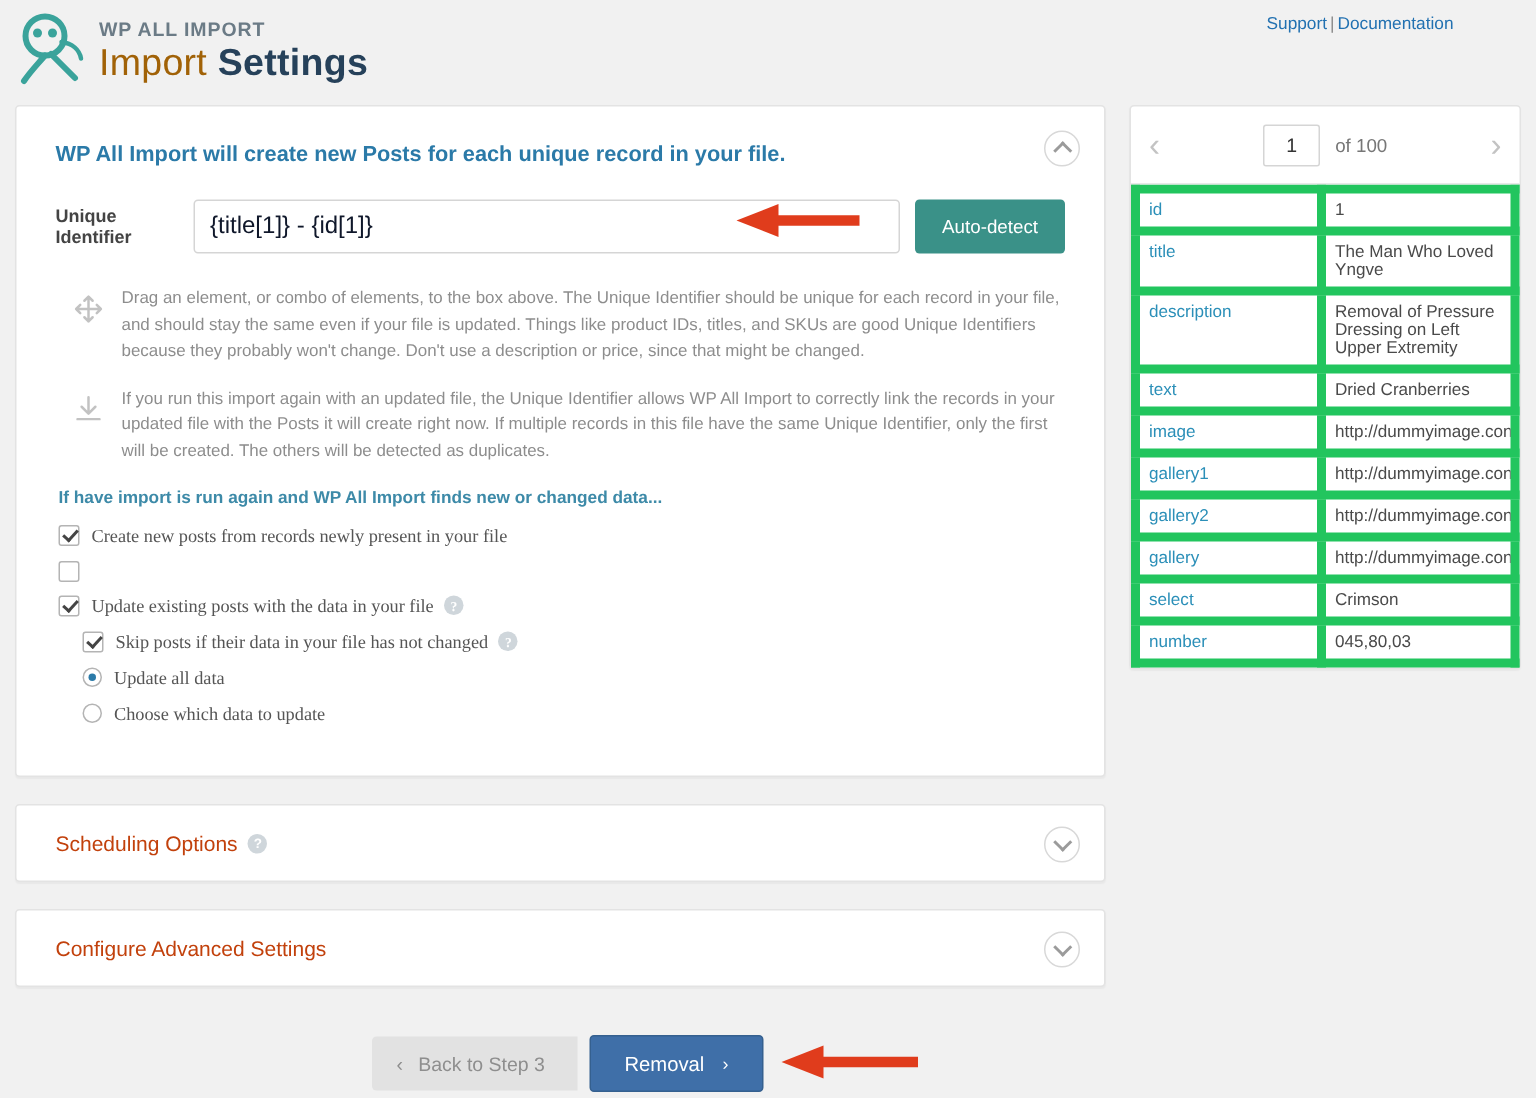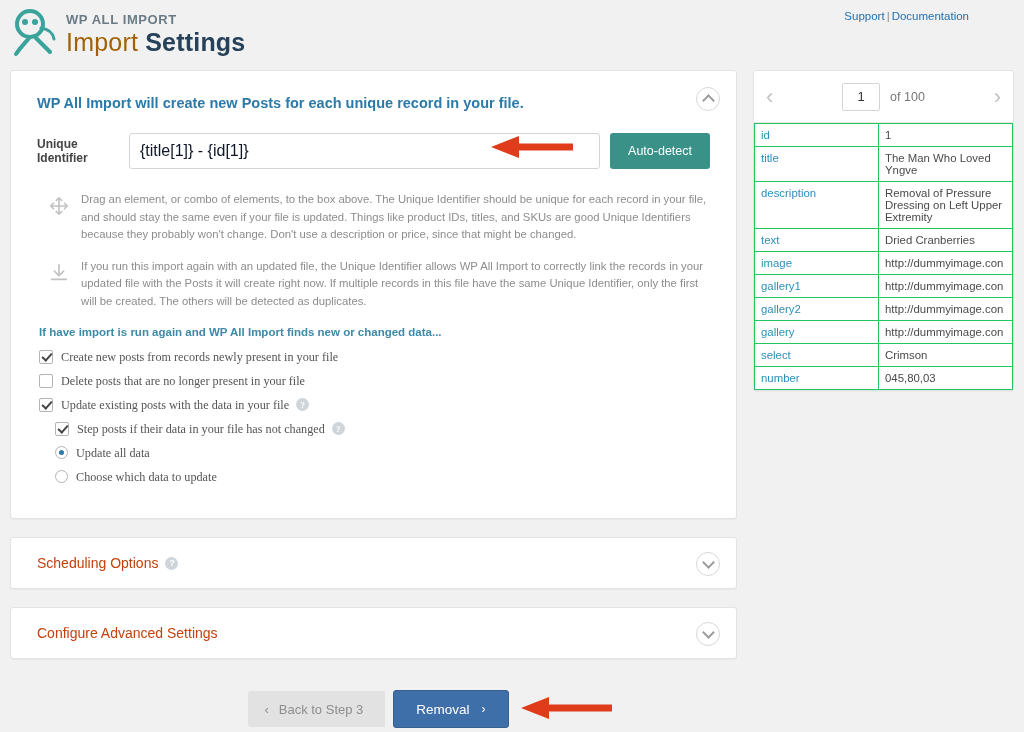--- a/index.html
+++ b/index.html
@@ -145,21 +145,21 @@
   .pager-arrow.right { right: 12px; }
   .pager-input {
     width: 38px; height: 28px; border: 1px solid #d5d5d5; border-radius: 2px;
     text-align: center; font-size: 13px; color: #333;
     font-family: "Liberation Sans", sans-serif;
   }
   .pager-of { font-size: 12.5px; color: #777; margin-left: 10px; }
 
   table.preview { border-collapse: collapse; width: 100%; table-layout: fixed; }
   table.preview td {
-    border: 1px solid #22c55e; padding: 5px 6px;
+    border: 6px solid #22c55e; padding: 5px 6px;
     font-size: 11.4px; vertical-align: top;
     overflow: hidden; white-space: nowrap; text-overflow: clip;
   }
   table.preview td.k { width: 124px; color: #2b8fb8; }
   table.preview td.v { color: #4a4a4a; white-space: normal; }
   table.preview tr.wrapv td.v { white-space: normal; }
 
   
   .footer {
     position: absolute; top: 620px; left: 0; width: 737px;
@@ -247,30 +247,29 @@
         </div>
 
         <div class="subheading">If have import is run again and WP All Import finds new or changed data...</div>
 
         <div class="opt">
           <span class="cb checked"></span>
           <span>Create new posts from records newly present in your file</span>
         </div>
         <div class="opt">
           <span class="cb"></span>
-          <span>Delete posts that are no longer present in your file</span>
         </div>
         <div class="opt">
           <span class="cb checked"></span>
           <span>Update existing posts with the data in your file</span>
           <span class="qmark">?</span>
         </div>
         <div class="opt indent">
           <span class="cb checked"></span>
-          <span>Step posts if their data in your file has not changed</span>
+          <span>Skip posts if their data in your file has not changed</span>
           <span class="qmark">?</span>
         </div>
         <div class="opt indent2">
           <span class="rb checked"></span>
           <span>Update all data</span>
         </div>
         <div class="opt indent2">
           <span class="rb"></span>
           <span>Choose which data to update</span>
         </div>

